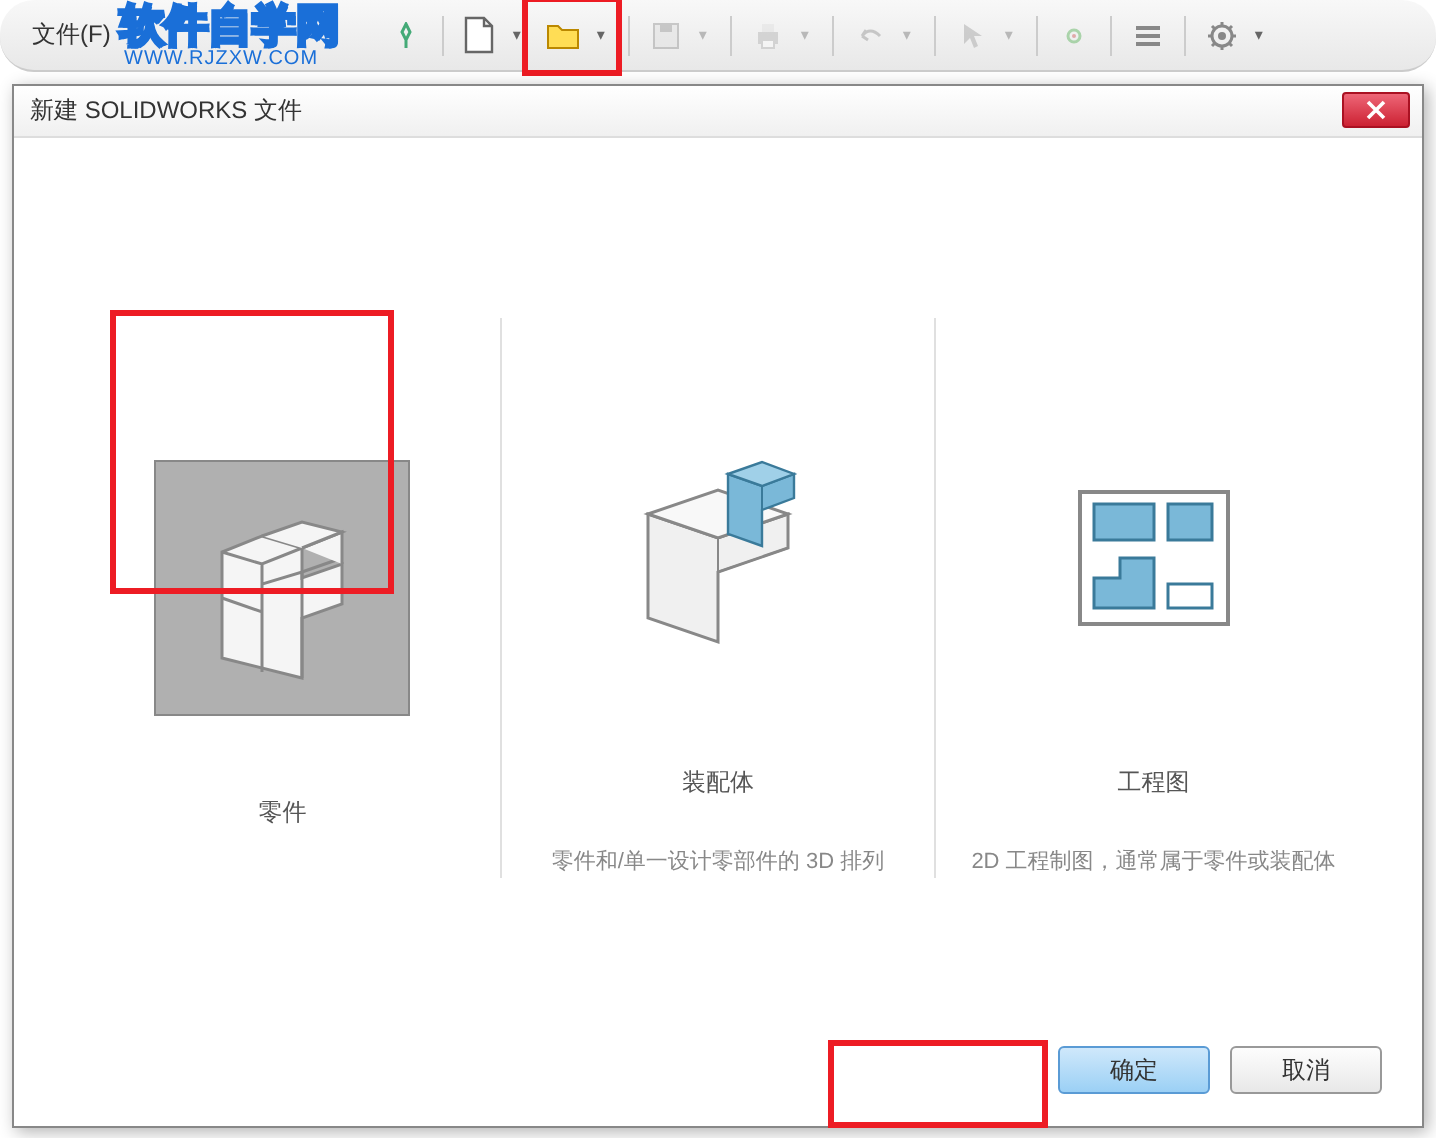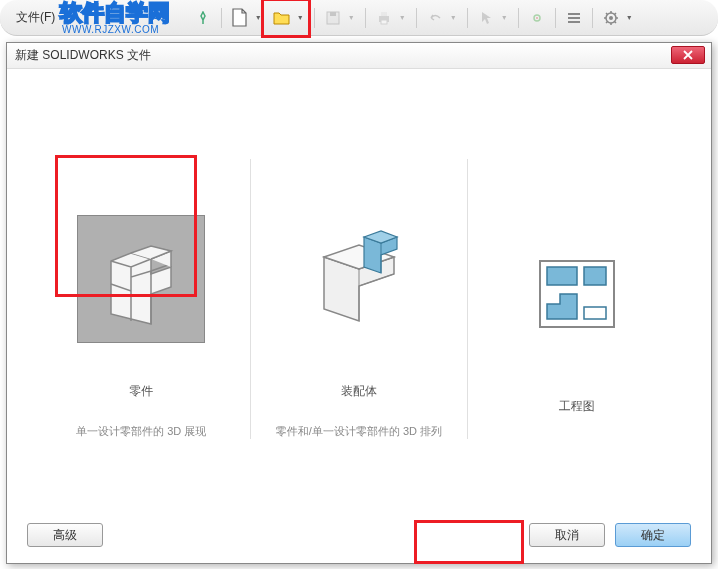--- a/index.html
+++ b/index.html
@@ -318,21 +318,20 @@
     <div class="option-card">
       <div class="option-icon-wrap selected">
         <svg width="100" height="100" viewBox="0 0 100 100">
           <path d="M20 55 L20 85 L60 95 L60 65 L80 58 L80 38 L60 45 L60 30 L40 24 L20 32 L20 55 Z" fill="#f5f5f5" stroke="#888" stroke-width="1.5"></path>
           <path d="M20 55 L40 62 L40 48 L60 42 L60 65 L60 95 M40 62 L40 92 M20 32 L40 38 L60 30 M40 38 L40 48 M60 42 L80 35" stroke="#888" fill="none" stroke-width="1.5"></path>
           <path d="M60 30 L80 22 L80 38" stroke="#888" fill="#f5f5f5" stroke-width="1.5"></path>
           <path d="M40 24 L60 17 L80 22 L60 30" fill="#f5f5f5" stroke="#888" stroke-width="1.5"></path>
         </svg>
       </div>
       <div class="option-title">零件</div>
-      <div class="option-desc">单一设计零部件的 3D 展现</div>
     </div>
 
     <div class="vsep"></div>
 
     <div class="option-card">
       <div class="option-icon-wrap">
         <svg width="100" height="100" viewBox="0 0 100 100">
           <path d="M15 45 L15 80 L50 92 L50 57 L85 45 L85 28 L50 40 L15 28 Z" fill="#f0f0f0" stroke="#888" stroke-width="1.5"></path>
           <path d="M15 28 L50 40 L50 92 M50 40 L85 28" stroke="#888" fill="none"></path>
           <path d="M15 28 L50 16 L85 28 L50 40 Z" fill="#f8f8f8" stroke="#888" stroke-width="1.5"></path>
@@ -352,25 +351,25 @@
       <div class="option-icon-wrap">
         <svg width="90" height="90" viewBox="0 0 90 90">
           <rect x="8" y="12" width="74" height="66" fill="none" stroke="#888" stroke-width="2"></rect>
           <rect x="15" y="18" width="30" height="18" fill="#7ab8d8" stroke="#3a7a9a" stroke-width="1.5"></rect>
           <rect x="52" y="18" width="22" height="18" fill="#7ab8d8" stroke="#3a7a9a" stroke-width="1.5"></rect>
           <path d="M15 70 L15 55 L28 55 L28 45 L45 45 L45 70 Z" fill="#7ab8d8" stroke="#3a7a9a" stroke-width="1.5"></path>
           <rect x="52" y="58" width="22" height="12" fill="none" stroke="#3a7a9a" stroke-width="1.5"></rect>
         </svg>
       </div>
       <div class="option-title">工程图</div>
+      <div class="option-desc">2D 工程制图，通常属于零件或装配体</div>
     </div>
   </div>
 
   <div class="dialog-footer">
-    <button class="btn">高级</button>
     <div class="footer-spacer"></div>
+    <button class="btn primary">确定</button>
     <button class="btn">取消</button>
-    <button class="btn primary">确定</button>
   </div>
 </div>
 
 <div class="highlight-red highlight-part"></div>
 <div class="highlight-red highlight-ok"></div>
 
 </body></html>

